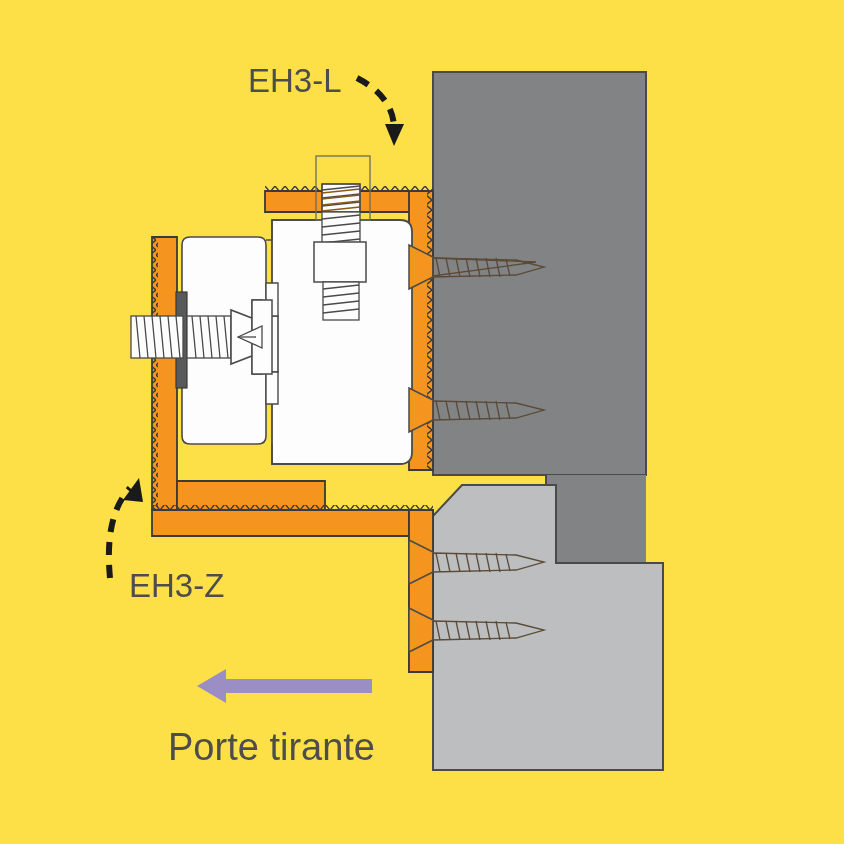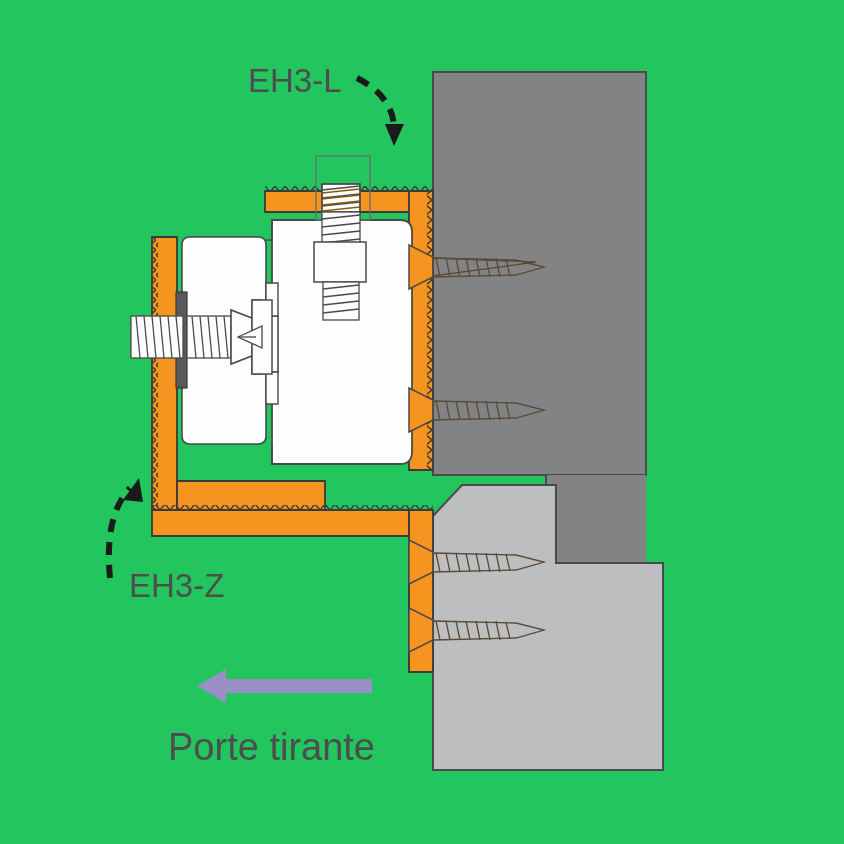--- a/index.html
+++ b/index.html
@@ -1,18 +1,18 @@
 <!DOCTYPE html>
 <html><head>
 <meta charset="utf-8">
 <style>
   html,body{margin:0;padding:0;background:#ffffff;}
   body{width:844px;height:844px;overflow:hidden;
        font-family:"Liberation Sans",sans-serif;}
-  #stage{position:relative;width:844px;height:844px;background:#22c55e;}
+  #stage{position:relative;width:844px;height:844px;background:#fde047;}
   svg#diagram{position:absolute;left:0;top:0;width:844px;height:844px;display:block;}
   .lbl{font-family:"Liberation Sans",sans-serif;fill:#4d4d4d;}
   .lbl-part{font-size:33px;}
   .lbl-dir{font-size:38px;}
 </style>
 </head>
 <body>
 
 <div id="stage">
 

